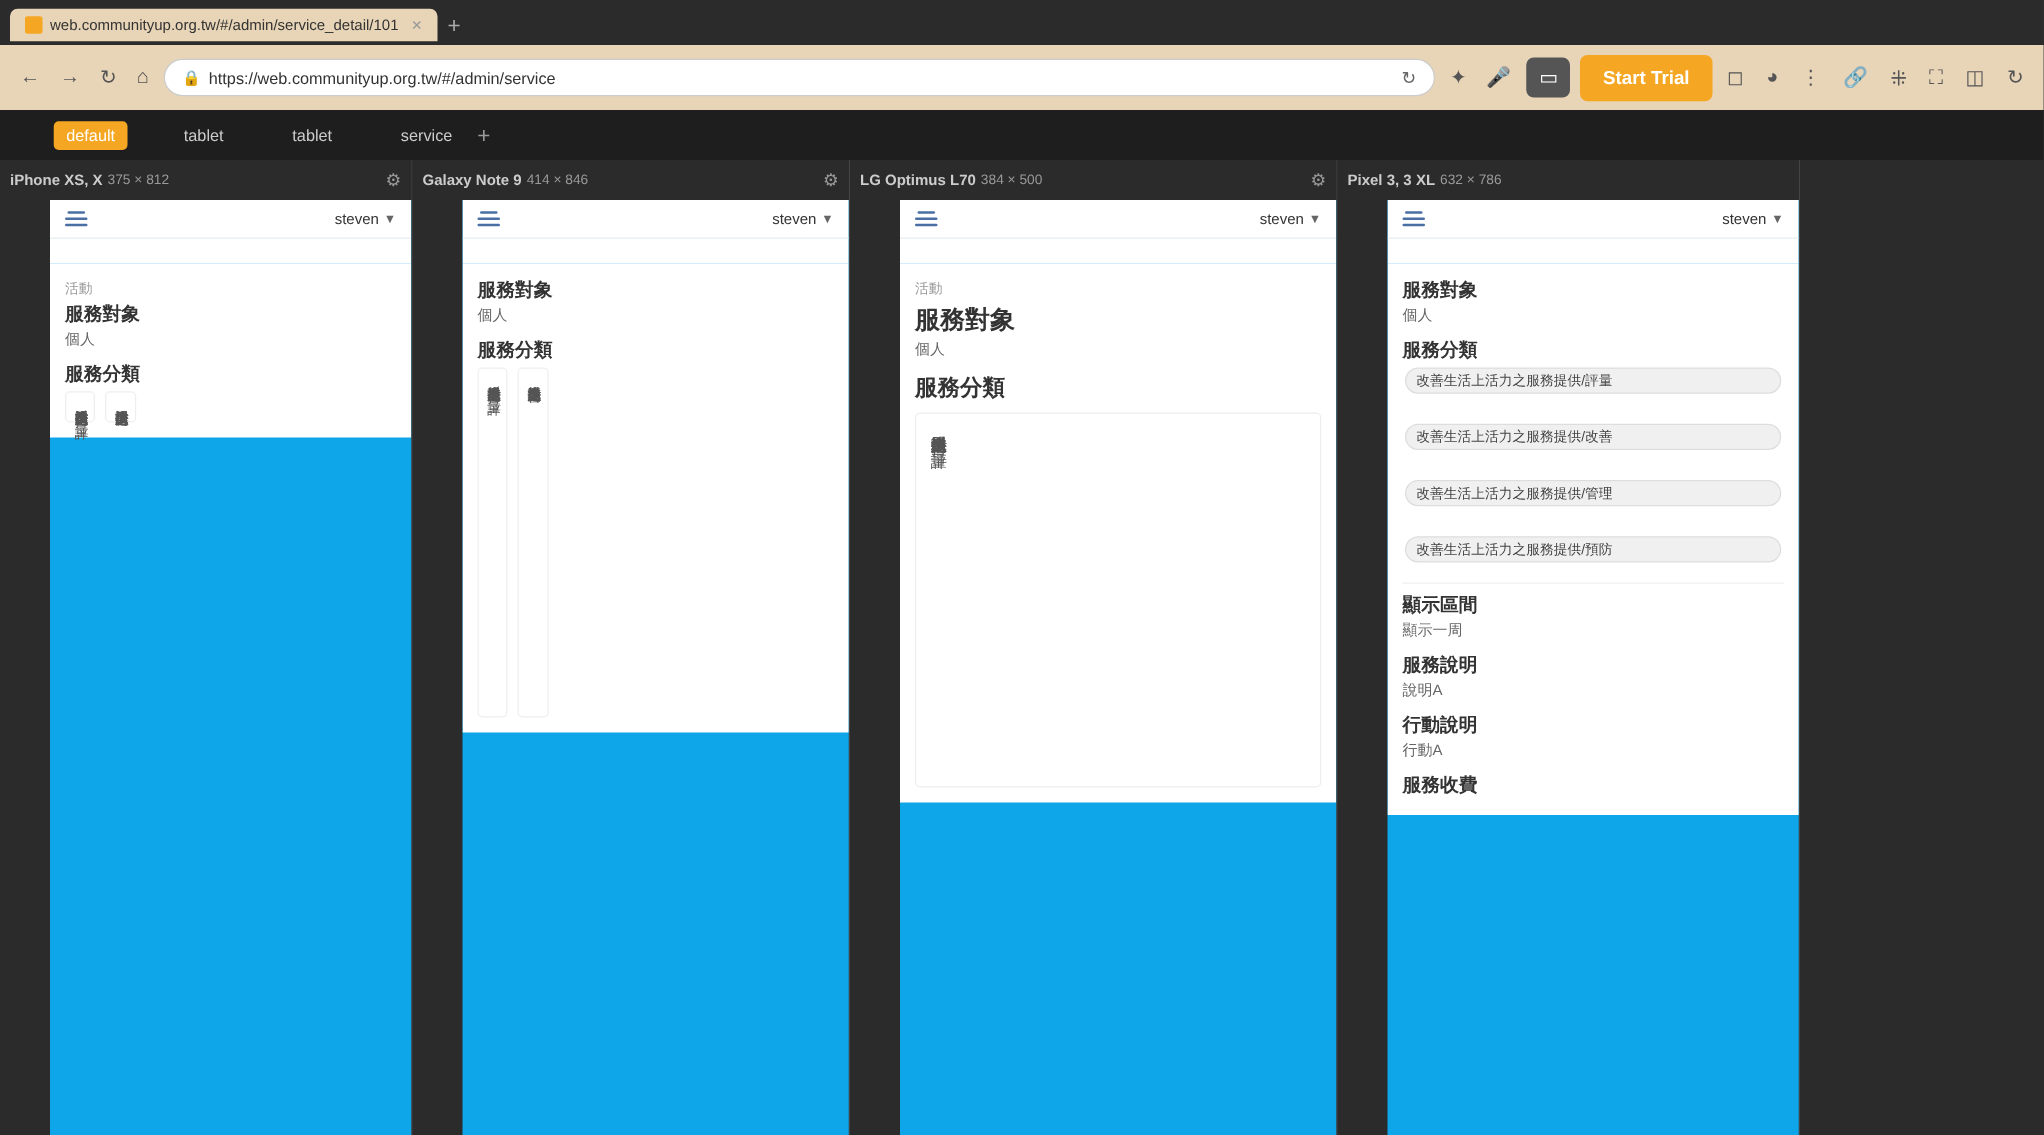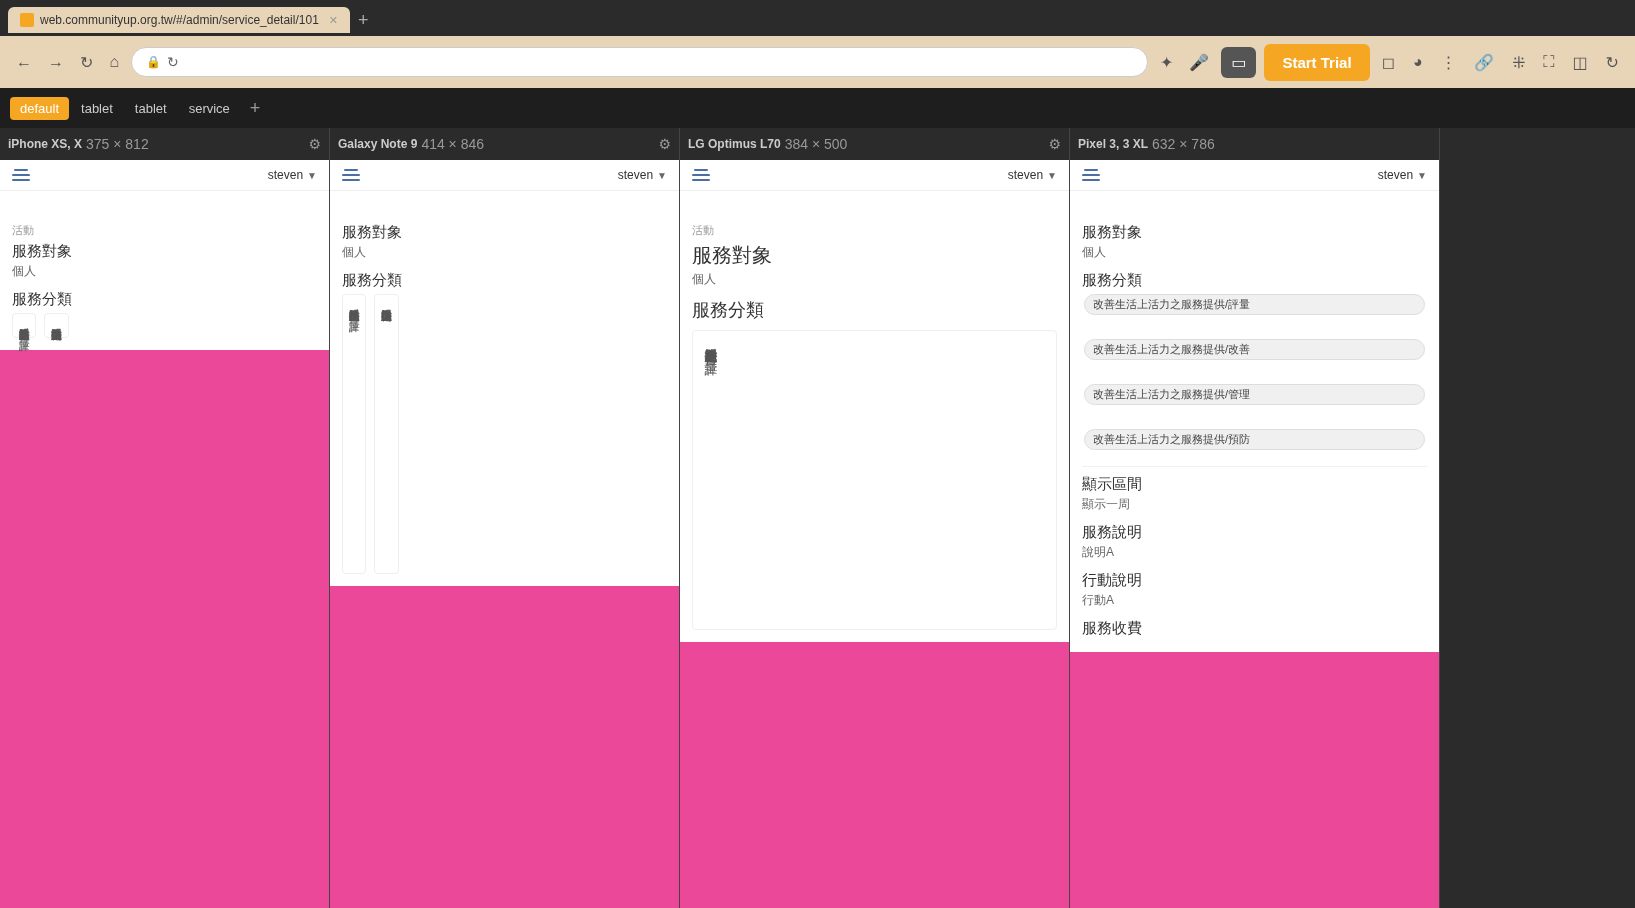--- a/index.html
+++ b/index.html
@@ -18,47 +18,47 @@
     .nav-btn { background: none; border: none; cursor: pointer; color: #555; font-size: 16px; padding: 4px; border-radius: 4px; }
     .address-bar { flex: 1; background: white; border: 1px solid #ccc; border-radius: 20px; padding: 6px 14px; font-size: 13px; color: #333; display: flex; align-items: center; gap: 6px; }
     .address-text { flex: 1; }
     .refresh-btn { color: #666; font-size: 14px; cursor: pointer; }
     .start-trial-btn { background: #f5a623; color: white; border: none; border-radius: 6px; padding: 10px 18px; font-size: 15px; font-weight: bold; cursor: pointer; }
     .nav-right-icons { display: flex; align-items: center; gap: 10px; }
     .nav-icon { color: #555; font-size: 16px; cursor: pointer; padding: 4px; }
 
     
     .responsive-bar { background: #1e1e1e; display: flex; align-items: center; padding: 4px 10px; gap: 2px; height: 40px; }
-    .resp-tab { color: #ccc; font-size: 13px; padding: 4px 10px; border-radius: 4px; cursor: pointer; }
+    .resp-tab { color: #ccc; font-size: 13px; padding: 4px 10px; border-radius: 4px; cursor: pointer; margin-left: 33px; }
     .resp-tab.active { background: #f5a623; color: white; border-radius: 4px; }
     .resp-add { color: #999; font-size: 18px; padding: 2px 8px; cursor: pointer; }
 
     
     .viewport-area { background: #2b2b2b; display: flex; overflow-x: auto; height: calc(908px - 36px - 52px - 40px); }
 
     
     .device-panel { display: flex; flex-direction: column; border-right: 1px solid #444; flex-shrink: 0; }
     .device-header { background: #2b2b2b; color: #ccc; font-size: 12px; padding: 4px 8px; display: flex; align-items: center; justify-content: space-between; height: 32px; }
     .device-label { display: flex; align-items: center; gap: 4px; text-align: center; }
     .device-name { font-weight: bold; }
-    .device-size { color: #999; font-size: 14px; }
+    .device-size { color: #999; font-size: 11px; }
     .device-settings { color: #999; font-size: 14px; cursor: pointer; }
 
     
-    .device-frame { background: #ec4899; overflow: hidden; flex: 1; }
+    .device-frame { background: #0ea5e9; overflow: hidden; flex: 1; margin-left: 40px; }
 
     
     .app-header { background: white; border-bottom: 1px solid #eee; padding: 8px 12px; display: flex; align-items: center; justify-content: space-between; }
     .user-badge { color: #333; font-size: 12px; display: flex; align-items: center; gap: 4px; }
     .chevron { color: #666; font-size: 10px; }
 
     
     .app-content { padding: 12px; background: white; }
     .section-label { color: #999; font-size: 11px; margin-bottom: 4px; }
-    .field-title { color: #333; font-size: 15px; font-weight: normal; margin-bottom: 2px; }
+    .field-title { color: #333; font-size: 15px; font-weight: bold; margin-bottom: 2px; }
     .field-value { color: #666; font-size: 12px; margin-bottom: 10px; }
     .tag { display: inline-block; background: #f0f0f0; border: 1px solid #ddd; border-radius: 12px; padding: 2px 8px; font-size: 11px; color: #444; margin: 2px; }
 
     
     .panel-iphone { width: 330px; }
     .panel-iphone .device-frame { height: 740px; }
 
     
     .panel-galaxy { width: 350px; }
     .panel-galaxy .device-frame { height: 740px; }
@@ -99,20 +99,21 @@
   </div>
 
   <div class="nav-bar">
     <button class="nav-btn">←</button>
     <button class="nav-btn">→</button>
     <button class="nav-btn">↻</button>
     <button class="nav-btn">⌂</button>
 
     <div class="address-bar">
       <span style="color:#999; font-size:12px;">🔒</span>
+      <span class="address-text">https://web.communityup.org.tw/#/admin/service</span>
       <span class="refresh-btn">↻</span>
     </div>
 
     <button class="nav-btn">✦</button>
     <button class="nav-btn">🎤</button>
     <button class="nav-btn" style="background:#555; color:white; border-radius:6px; padding:6px 10px;">▭</button>
 
     <button class="start-trial-btn">Start Trial</button>
 
     <div class="nav-right-icons">

